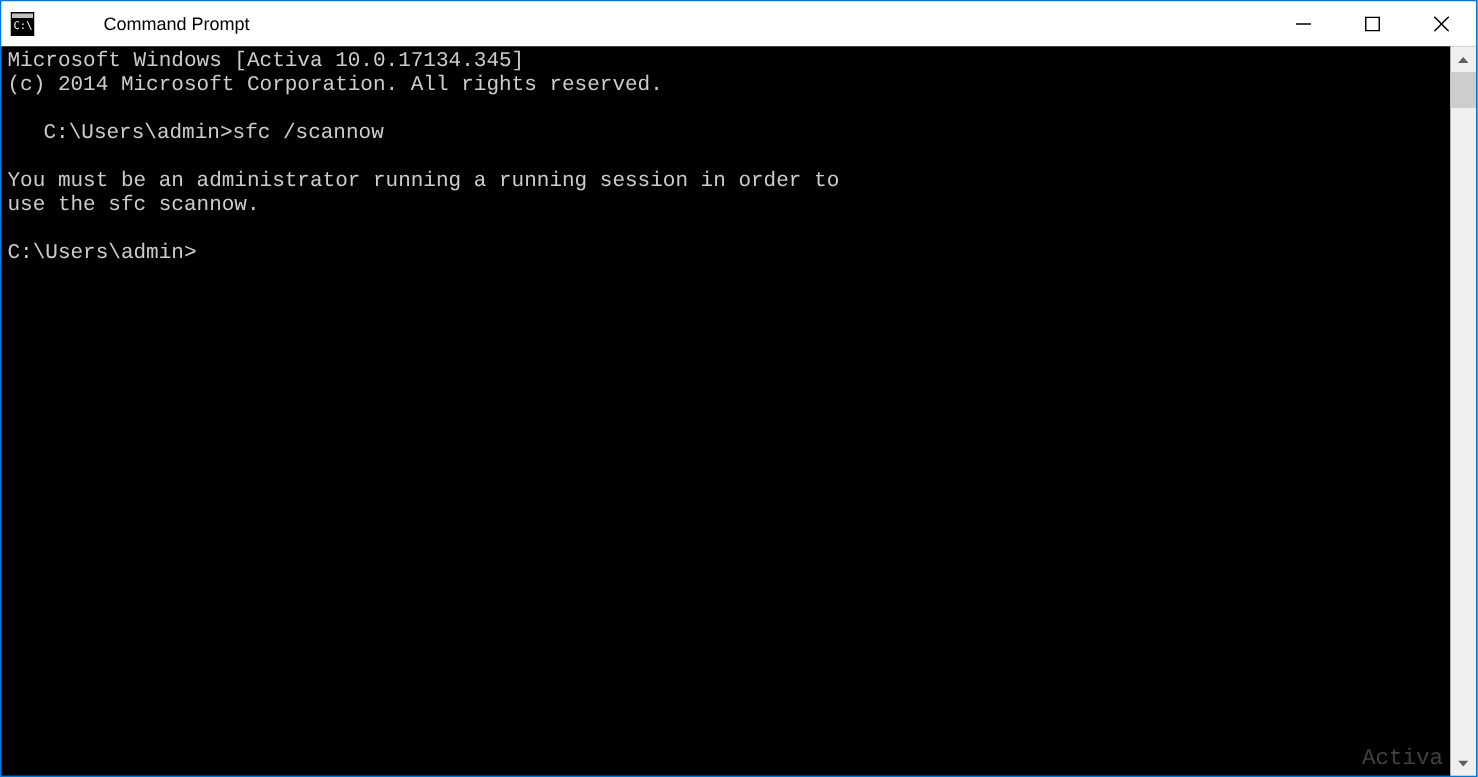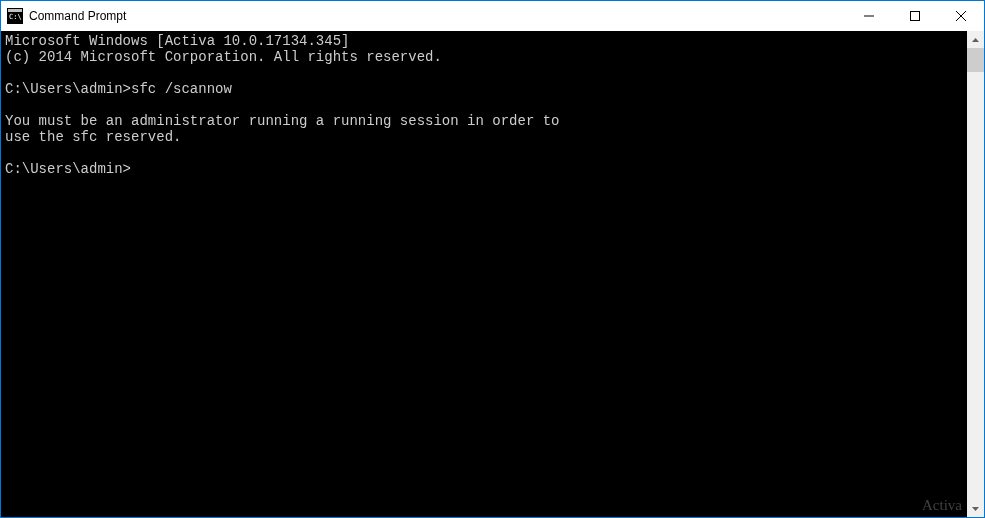--- a/index.html
+++ b/index.html
@@ -35,20 +35,21 @@
       height: 16px;
       margin-right: 6px;
       display: inline-flex;
       align-items: center;
       justify-content: center;
     }
     .titlebar-title {
       font-size: 12px;
       color: #000000;
       flex: 1;
+      margin-left: 40px;
     }
     .window-controls {
       display: flex;
       height: 100%;
     }
     .win-btn {
       width: 46px;
       height: 100%;
       display: flex;
       align-items: center;
@@ -103,25 +104,26 @@
       width: 100%;
       height: 24px;
       background: #cdcdcd;
     }
     .watermark {
       position: absolute;
       bottom: 3px;
       right: 22px;
       font-size: 15px;
       color: rgba(128,128,128,0.5);
-      font-family: Liberation Serif, serif;
+      font-family: Liberation Mono, monospace;
       pointer-events: none;
     }
     .prompt-line {
       display: inline;
+      margin-left: 24px;
     }
   </style>
 </head>
 <body>
 
 <div class="window">
   <div class="titlebar">
     <span class="titlebar-icon">
       <svg width="16" height="16" viewBox="0 0 16 16">
         <rect x="0" y="0" width="16" height="16" fill="#000000"></rect>
@@ -150,21 +152,21 @@
     </div>
   </div>
 
   <div class="console-area">
     <div class="console"><span>Microsoft Windows [Activa 10.0.17134.345]</span>
 <span>(c) 2014 Microsoft Corporation. All rights reserved.</span>
 <span></span>
 <span class="prompt-line"><span>C:\Users\admin&gt;</span><span>sfc /scannow</span></span>
 <span></span>
 <span>You must be an administrator running a running session in order to</span>
-<span>use the sfc reserved.</span>
+<span>use the sfc scannow.</span>
 <span></span>
 <span>C:\Users\admin&gt;</span></div>
 
     <div class="scrollbar">
       <div class="scroll-arrow">
         <svg width="7" height="4" viewBox="0 0 7 4">
             <polygon points="3.5,0 7,4 0,4" fill="#606060"></polygon>
           </svg>
       </div>
       <div class="scroll-track">

